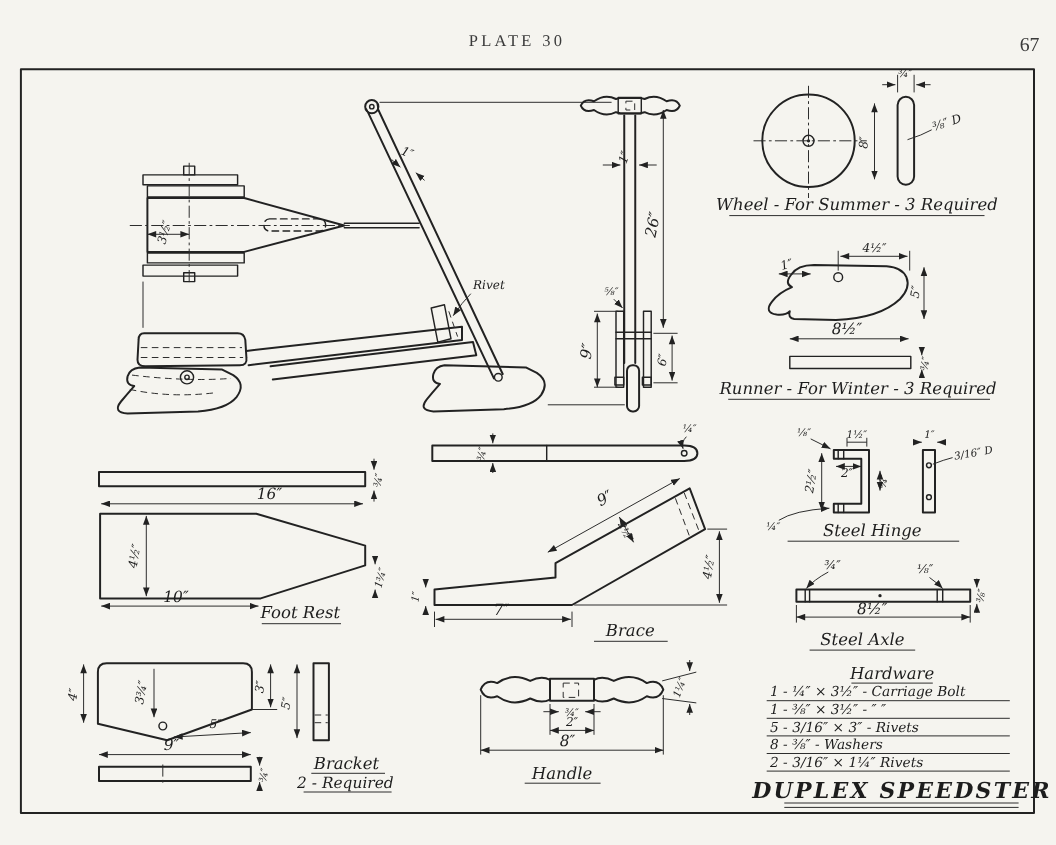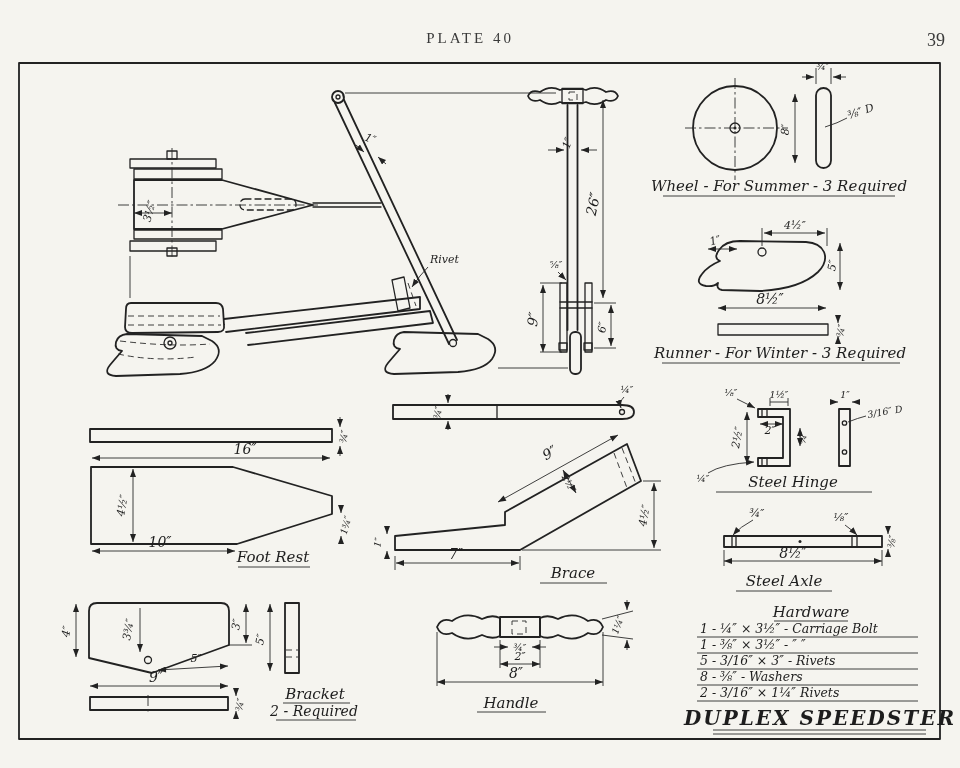--- a/index.html
+++ b/index.html
@@ -23,22 +23,22 @@
   .cap2{font-size:14px;}
   .dim{font-size:11px;}
   .dimS{font-size:9.5px;}
   .dimL{font-size:14px;}
   .hw{font-size:12.5px;}
   .ttl{font-size:20px;letter-spacing:2px;font-weight:bold;}
 </style>
 </head>
 <body>
 
-<div id="plate-label" class="hdr">PLATE 40</div>
-<div id="page-num" class="hdr">39</div>
+<div id="plate-label" class="hdr">PLATE 30</div>
+<div id="page-num" class="hdr">67</div>
 
 <svg width="960" height="768" viewBox="0 0 960 768">
   <defs>
     <marker id="ae" markerWidth="10" markerHeight="8" refX="8" refY="3" orient="auto" markerUnits="userSpaceOnUse">
         <path d="M0,0 L8,3 L0,6 Z" fill="#222"></path>
       </marker>
     <marker id="as" markerWidth="10" markerHeight="8" refX="0" refY="3" orient="auto" markerUnits="userSpaceOnUse">
         <path d="M8,0 L0,3 L8,6 Z" fill="#222"></path>
       </marker>
   </defs>

